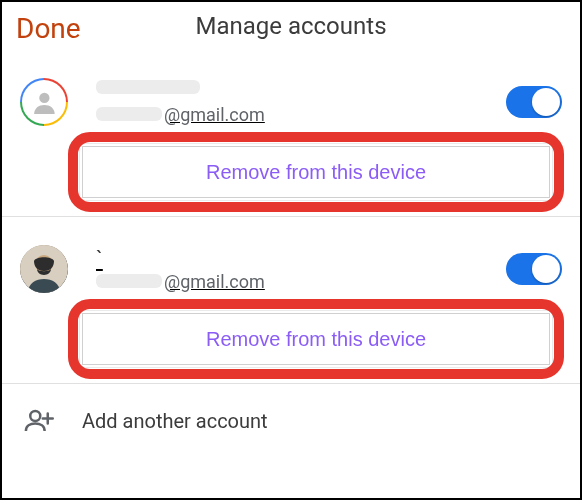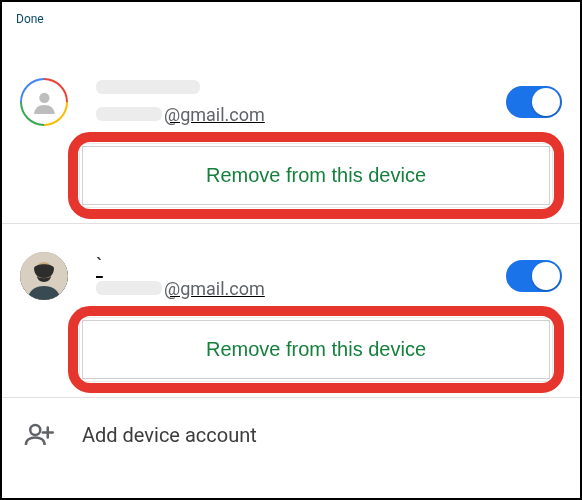--- a/index.html
+++ b/index.html
@@ -15,22 +15,22 @@
     position: relative;
     height: 48px;
     display: flex;
     align-items: center;
     justify-content: center;
   }
   .done {
     position: absolute;
     left: 14px;
     top: 10px;
-    color: #0c4a6e;
-    font-size: 12px;
+    color: #c2410c;
+    font-size: 28px;
     cursor: pointer;
   }
   .title {
     font-size: 24px;
     color: #3c3c3c;
     font-weight: 400;
   }
   .section {
     border-bottom: 1px solid #e0e0e0;
     padding-bottom: 8px;
@@ -113,45 +113,46 @@
   }
   .highlight {
     position: absolute;
     inset: -14px -14px -14px -14px;
     border: 10px solid #e6352d;
     border-radius: 22px;
     pointer-events: none;
   }
   .remove-btn {
     width: 100%;
-    height: 59px;
+    height: 52px;
     border: 1px solid #d0d0d0;
     background: #fff;
     font-size: 20px;
-    color: #15803d;
+    color: #8b5cf6;
     cursor: pointer;
     display:flex; align-items:center; justify-content:center;
     outline: 1px solid #eaeaea;
     outline-offset: 2px;
   }
   .add-row {
     display: flex;
     align-items: center;
     padding: 22px 18px 10px 22px;
     gap: 28px;
     cursor: pointer;
   }
   .add-icon { width: 30px; height: 30px; color:#5f6368; flex-shrink:0; }
   .add-label { font-size: 20px; color: #3c3c3c; }
 </style>
 </head>
 <body>
 
 <div class="header">
   <span class="done">Done</span>
+  <span class="title">Manage accounts</span>
 </div>
 
 <div class="section">
   <div class="row">
     <div class="avatar google-ring">
       <div class="inner">
         <svg viewBox="0 0 24 24">
           <circle cx="12" cy="8.5" r="4" fill="#bdbdbd"></circle>
           <path d="M4 21c0-4.4 3.6-7 8-7s8 2.6 8 7" fill="#bdbdbd"></path>
         </svg>
@@ -205,14 +206,14 @@
     <button class="remove-btn">Remove from this device</button>
   </div>
 </div>
 
 <div class="add-row">
   <svg class="add-icon" viewBox="0 0 24 24">
     <circle cx="9" cy="8" r="4" fill="none" stroke="#5f6368" stroke-width="2"></circle>
     <path d="M1.5 20c0-4 3.5-6 7.5-6s7.5 2 7.5 6" fill="none" stroke="#5f6368" stroke-width="2"></path>
     <path d="M19 6v8M15 10h8" stroke="#5f6368" stroke-width="2" stroke-linecap="round"></path>
   </svg>
-  <span class="add-label">Add device account</span>
+  <span class="add-label">Add another account</span>
 </div>
 
 </body></html>

